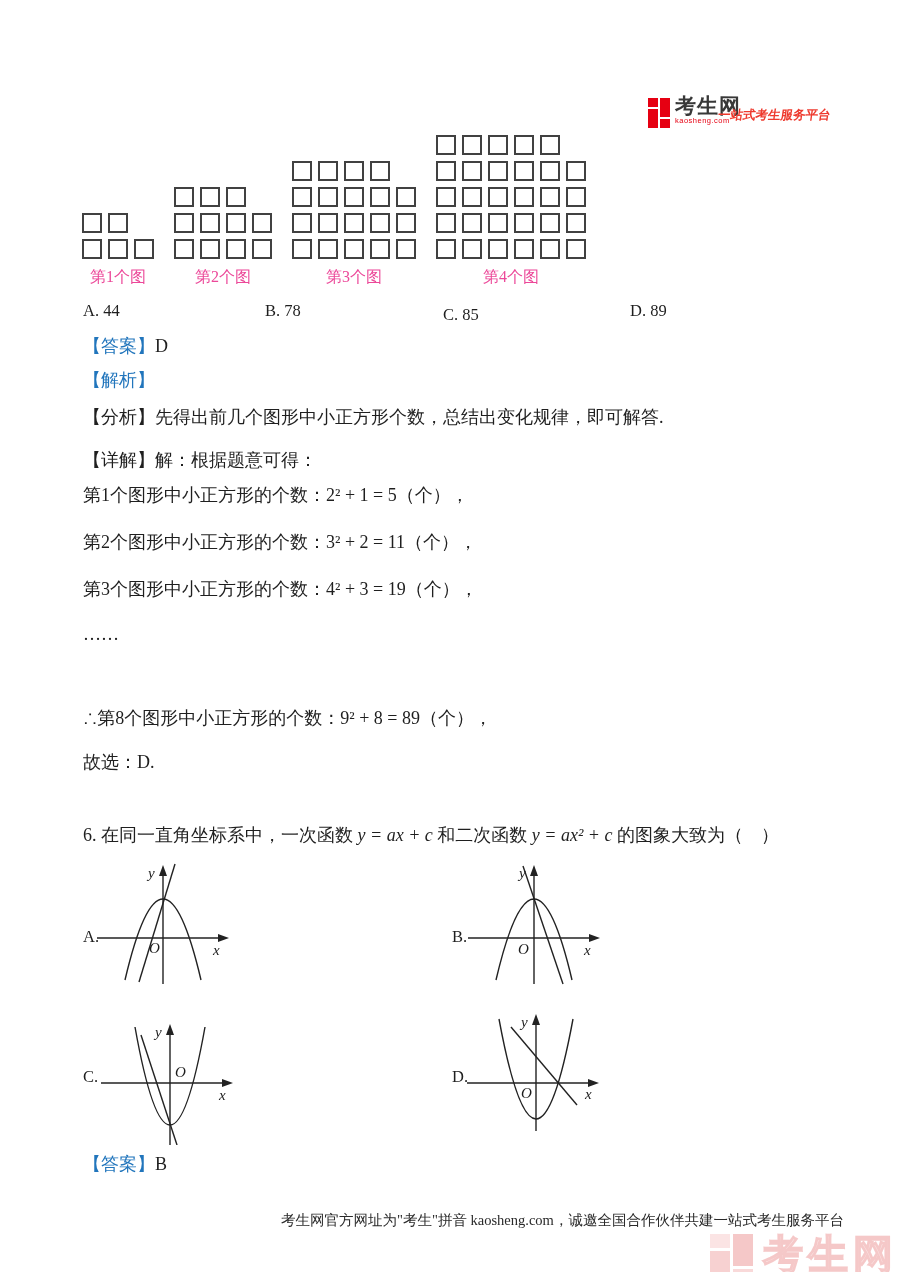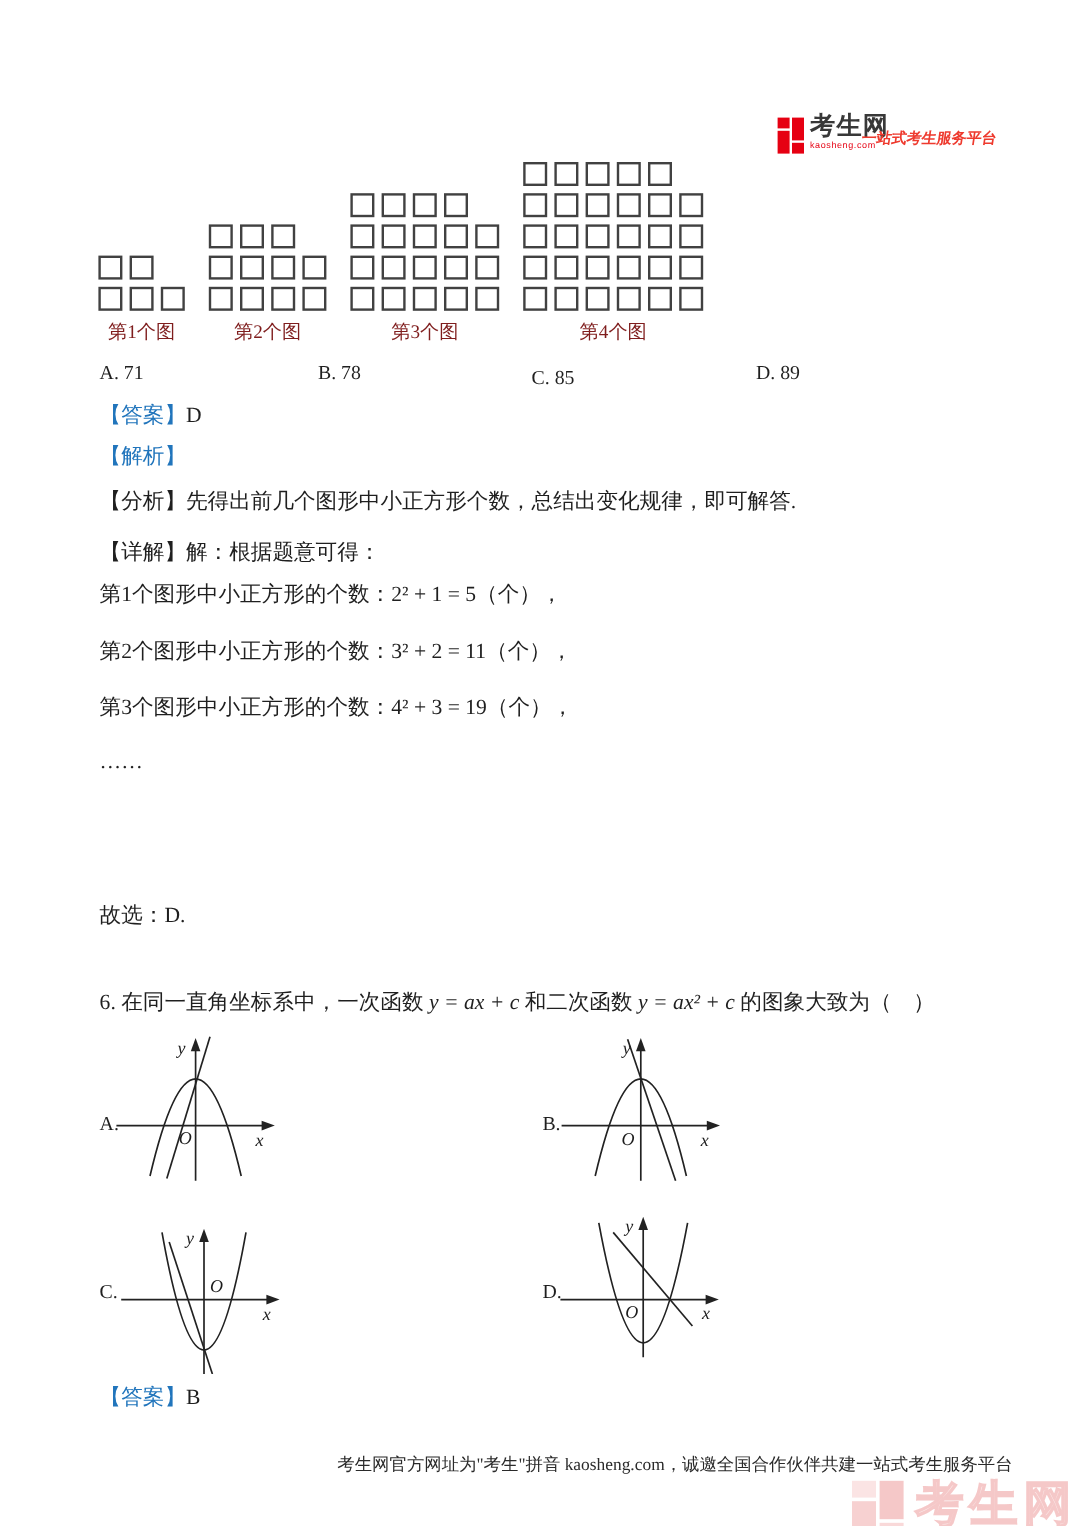--- a/index.html
+++ b/index.html
@@ -17,21 +17,21 @@
   .logo-domain{font-family:"Liberation Sans","DejaVu Sans",sans-serif;font-size:7.5px;
              color:#e60012;letter-spacing:.5px;margin-top:1px;}
   .logo-tagline{position:absolute;left:718px;top:78px;color:#ee3a2e;font-weight:bold;
              font-size:12.5px;transform:skewX(-8deg);white-space:nowrap;
              font-family:"Liberation Sans","DejaVu Sans",sans-serif;}
   
   .figures{position:absolute;left:82px;top:106px;display:flex;align-items:flex-end;gap:20px;}
   .fig{display:flex;flex-direction:column;align-items:flex-start;}
   .sq-row{display:flex;gap:6px;margin-bottom:6px;}
   .sq{width:16px;height:16px;border:2px solid #414141;background:#fff;}
-  .fig-label{align-self:center;font-size:16px;margin-top:2px;color:#7f1d1d;}
+  .fig-label{align-self:center;font-size:16px;margin-top:2px;color:#ec4899;}
   
   .line{position:absolute;left:83px;font-size:18px;white-space:nowrap;line-height:1.25;}
   .tag-blue{color:#2175bc;}
   .math{font-style:italic;}
   .mnum{font-style:normal;}
   .opt{position:absolute;font-size:16.5px;}
   
   .gletter{position:absolute;font-size:16.5px;}
   .graph{position:absolute;}
   .graph svg{display:block;}
@@ -174,21 +174,21 @@
           <span class="sq"></span>
           <span class="sq"></span>
           <span class="sq"></span>
           <span class="sq"></span>
           <span class="sq"></span>
         </div>
         <div class="fig-label">第4个图</div>
       </div>
     </div>
 
-  <span class="opt" style="left:83px;top:272px;">A. 71</span>
+  <span class="opt" style="left:83px;top:272px;">A. 44</span>
   <span class="opt" style="left:265px;top:272px;">B. 78</span>
   <span class="opt" style="left:443px;top:276px;">C. 85</span>
   <span class="opt" style="left:630px;top:272px;">D. 89</span>
 
   <div class="line" style="top:306px;">
     <span class="tag-blue">【答案】</span><span>D</span>
   </div>
   <div class="line" style="top:340px;">
     <span class="tag-blue">【解析】</span>
   </div>
@@ -205,20 +205,23 @@
   <div class="line" style="top:502px;">
     <span>第2个图形中小正方形的个数：</span><span class="math mnum">3² + 2 = 11</span><span>（个），</span>
   </div>
   <div class="line" style="top:549px;">
     <span>第3个图形中小正方形的个数：</span><span class="math mnum">4² + 3 = 19</span><span>（个），</span>
   </div>
 
   <div class="line" style="top:594px;">……</div>
 
 
+  <div class="line" style="top:678px;">
+    <span>∴第8个图形中小正方形的个数：</span><span class="math mnum">9² + 8 = 89</span><span>（个），</span>
+  </div>
 
   <div class="line" style="top:722px;">故选：D.</div>
 
 
   <div class="line" style="top:795px;">
     <span>6. 在同一直角坐标系中，一次函数</span> <span class="math">y = ax + c</span> <span>和二次函数</span> <span class="math">y = ax² + c</span> <span>的图象大致为（　）</span>
   </div>
 
   <span class="gletter" style="left:83px;top:898px;">A.</span>
   <div class="graph" style="left:91px;top:833px;">

